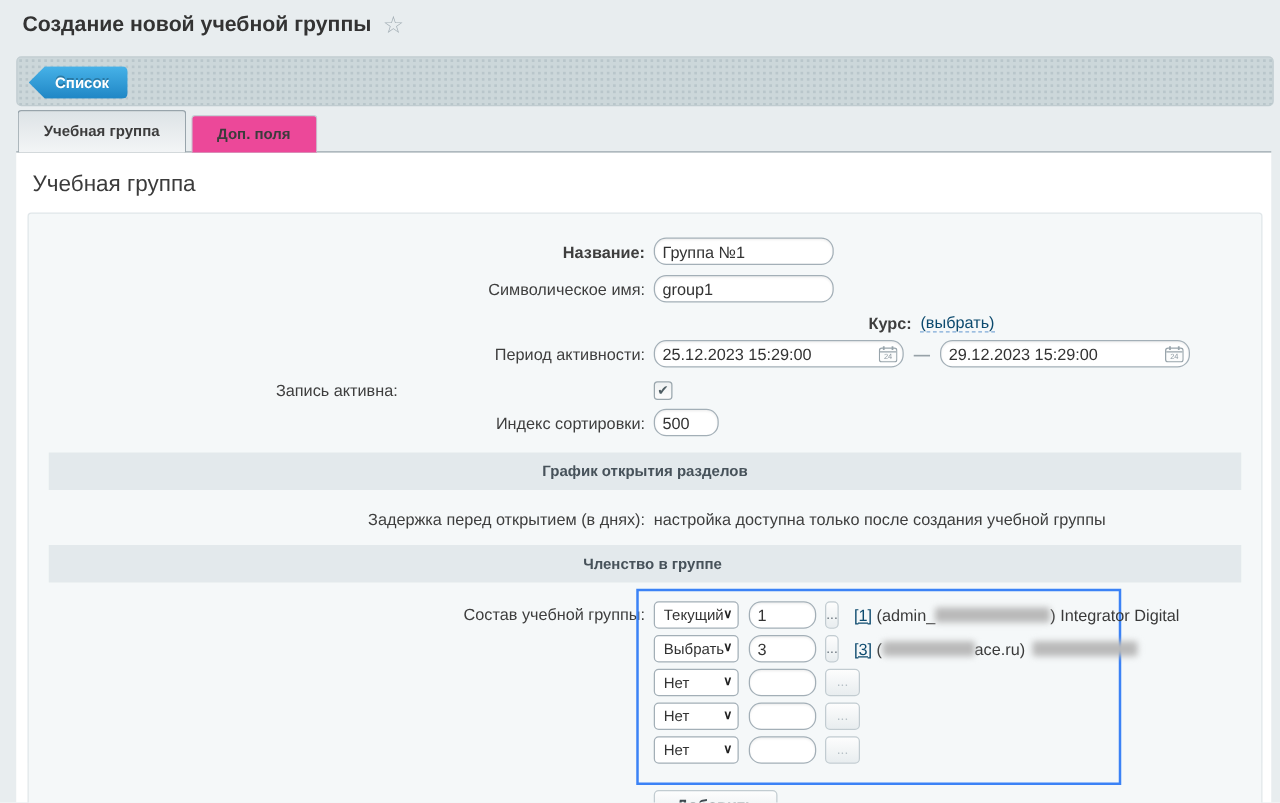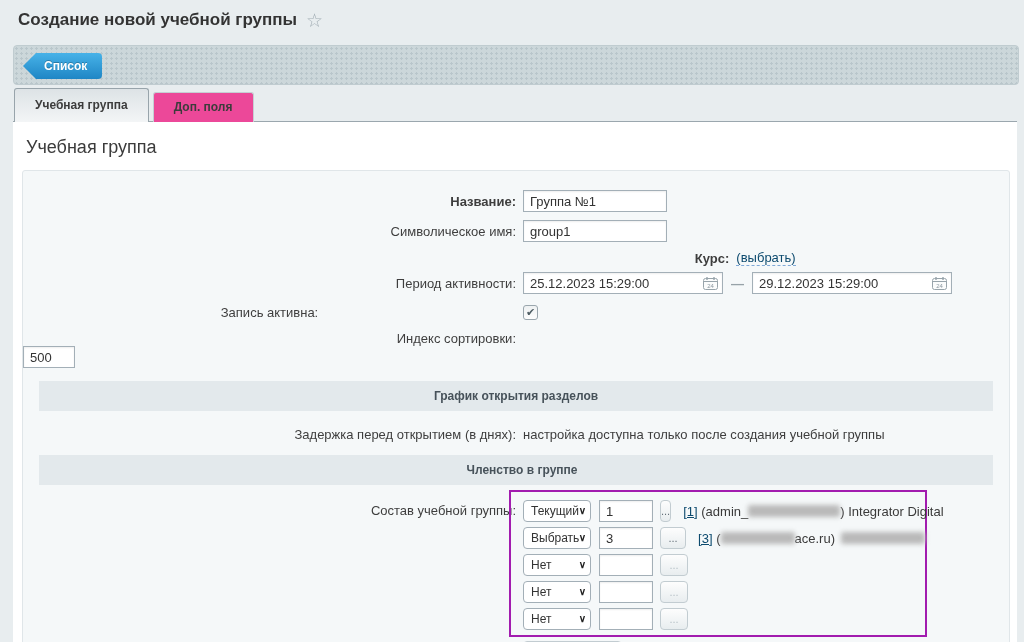--- a/index.html
+++ b/index.html
@@ -57,21 +57,21 @@
     position:absolute; left:9px; right:7px; top:48px; bottom:-4px;
     background:#f5f8f9; border:1px solid #e0e6e9; border-radius:3px;
     padding-top:19px; overflow:hidden;
   }
   
   .frow { display:flex; align-items:flex-start; margin-bottom:8px; }
   .flabel { width:500px; padding-right:7px; text-align:right; padding-top:4px; color:#3e3e3e; }
   .flabel.bold { font-weight:bold; }
   .fvalue { display:flex; align-items:center; }
   .tinput {
-    height:22px; border:1px solid #a3afb7; border-radius:0;
+    height:22px; border:1px solid #a3afb7; border-radius:10px;
     padding:0 6px; font-size:13px; color:#333; background:#fff;
     font-family:"Liberation Sans", sans-serif;
     box-shadow:inset 0 1px 2px rgba(0,0,0,0.07);
   }
   .w144 { width:144px; }
   .w52 { width:52px; }
   .date-wrap { position:relative; display:inline-block; }
   .date-input { width:200px; padding-right:26px; }
   .cal-icon { position:absolute; right:5px; top:4px; width:15px; height:14px; cursor:pointer; }
   .dash { margin:0 8px; color:#97a2a8; font-weight:bold; }
@@ -86,23 +86,23 @@
   }
   
   .section-bar {
     margin:13px 16px 12px 16px; height:30px; line-height:30px;
     background:#e3e9ec; text-align:center;
     font-size:12px; font-weight:bold; color:#47525a;
   }
   .note-text { padding-top:4px; color:#3e3e3e; }
   
   .member-box {
-    margin-left:-14px; width:418px;
-    border:2px solid #a21caf;
-    padding:8px 0 5px 12px;
+    margin-left:-14px; width:388px;
+    border:2px solid #3b82f6;
+    padding:8px 0 15px 12px;
   }
   .mrow { display:flex; align-items:center; margin-bottom:5px; }
   .mselect {
     position:relative; width:68px; height:22px;
     border:1px solid #a3afb7; border-radius:4px; background:#fff;
     line-height:20px; padding:0 16px 0 7px; font-size:12px; color:#333;
     cursor:pointer; white-space:nowrap;
   }
   .sel-arrow { position:absolute; right:4px; top:0; font-size:10px; font-weight:bold; color:#222; line-height:20px; }
   .mid-input { width:54px; margin-left:8px; }
@@ -198,21 +198,21 @@
 
     <div class="frow" style="margin-bottom:7px;">
       <div class="flabel" style="padding-top:3px;text-align:center;">Запись активна:</div>
       <div class="fvalue">
         <span class="checkbox">
             <span>✔</span>
           </span>
       </div>
     </div>
 
-    <div class="frow" style="margin-bottom:13px;flex-direction:column;">
+    <div class="frow" style="margin-bottom:13px;">
       <div class="flabel">Индекс сортировки:</div>
       <div class="fvalue">
         <input class="tinput w52" value="500" style="">
       </div>
     </div>
 
     <div class="section-bar">График открытия разделов</div>
 
     <div class="frow" style="margin-bottom:9px;">
       <div class="flabel">Задержка перед открытием (в днях):</div>

